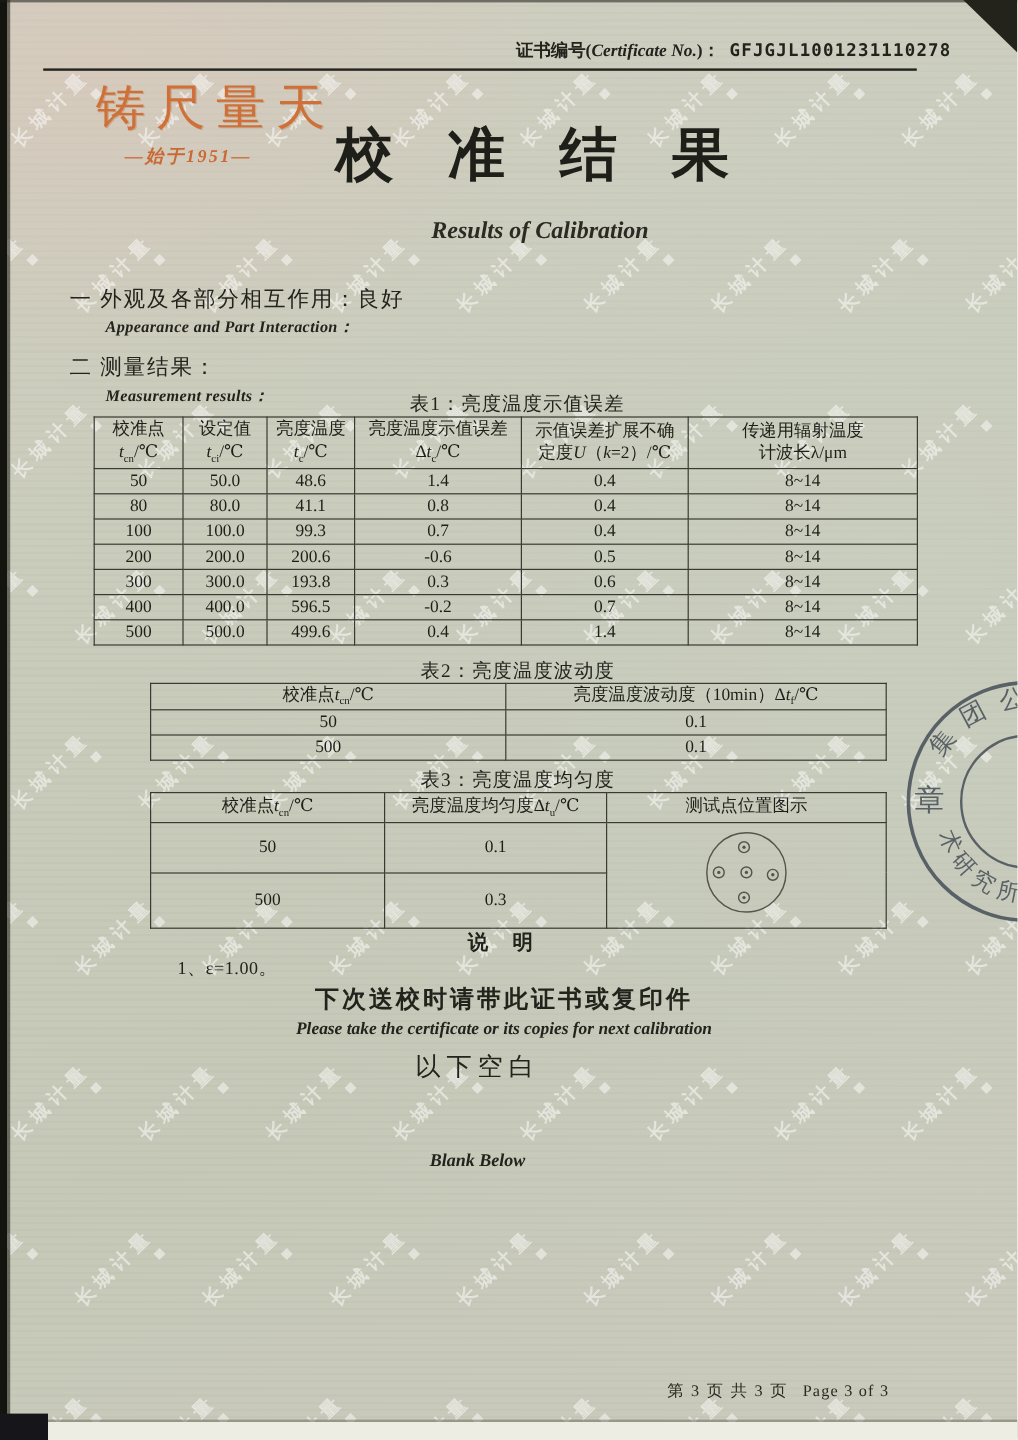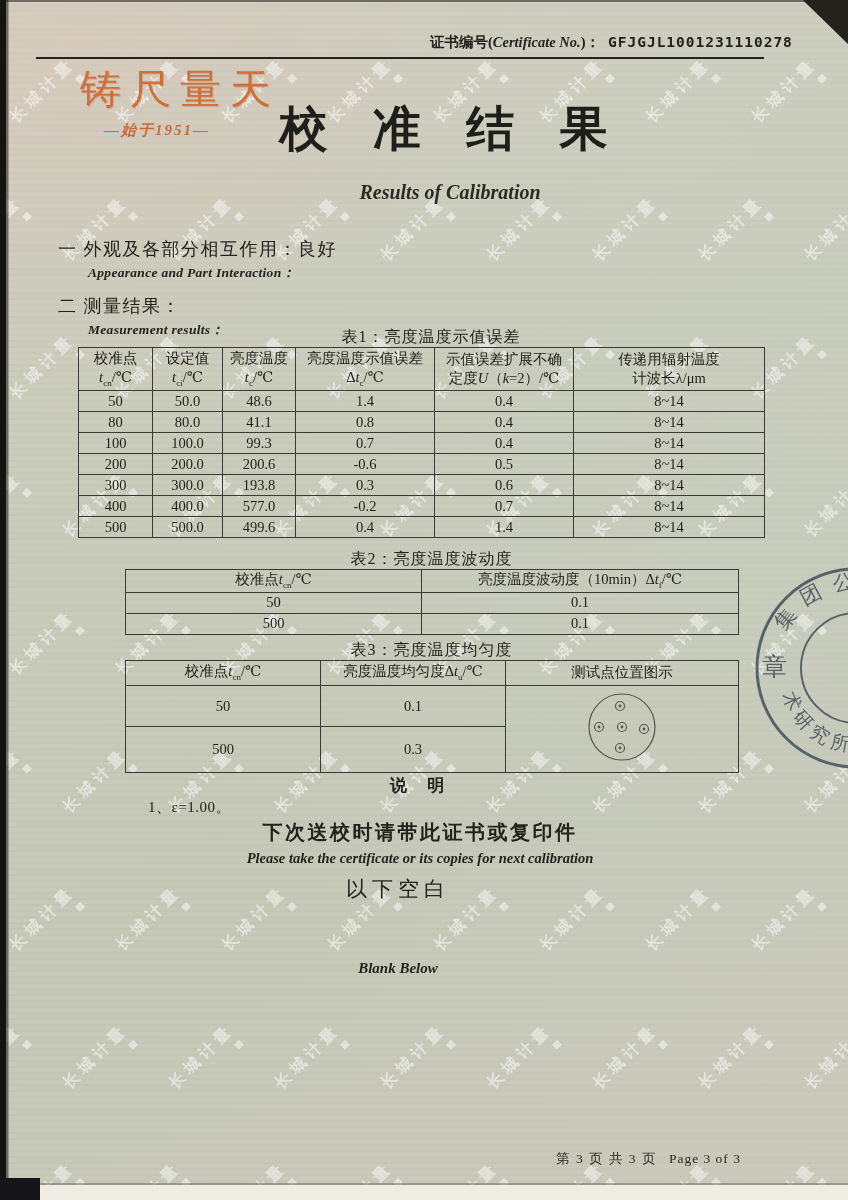--- a/index.html
+++ b/index.html
@@ -303,21 +303,21 @@
             <td>300</td>
             <td>300.0</td>
             <td>193.8</td>
             <td>0.3</td>
             <td>0.6</td>
             <td>8~14</td>
           </tr>
           <tr>
             <td>400</td>
             <td>400.0</td>
-            <td>577.0</td>
+            <td>596.5</td>
             <td>-0.2</td>
             <td>0.7</td>
             <td>8~14</td>
           </tr>
           <tr>
             <td>500</td>
             <td>500.0</td>
             <td>499.6</td>
             <td>0.4</td>
             <td>1.4</td>

